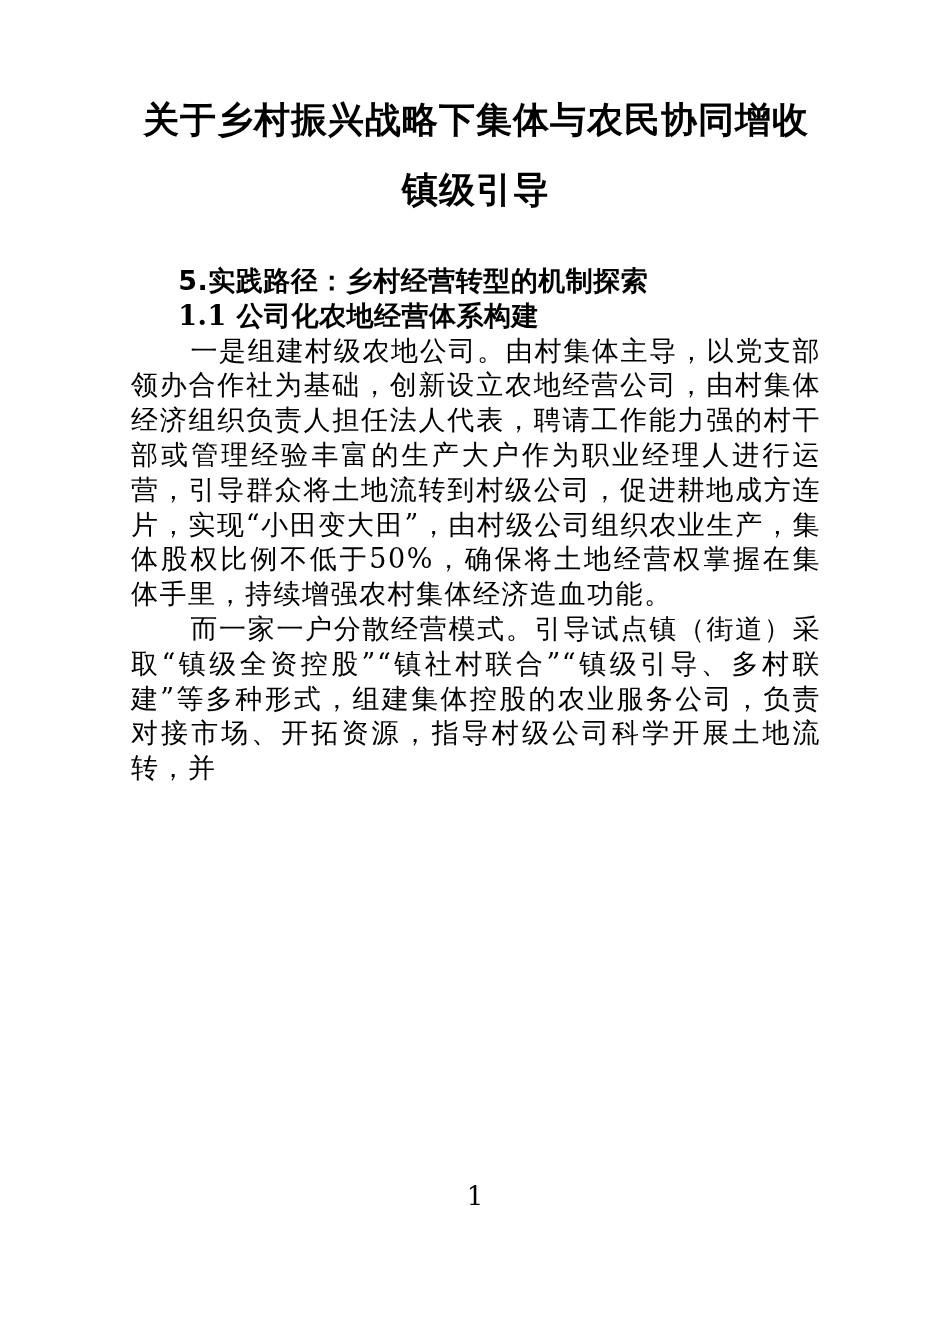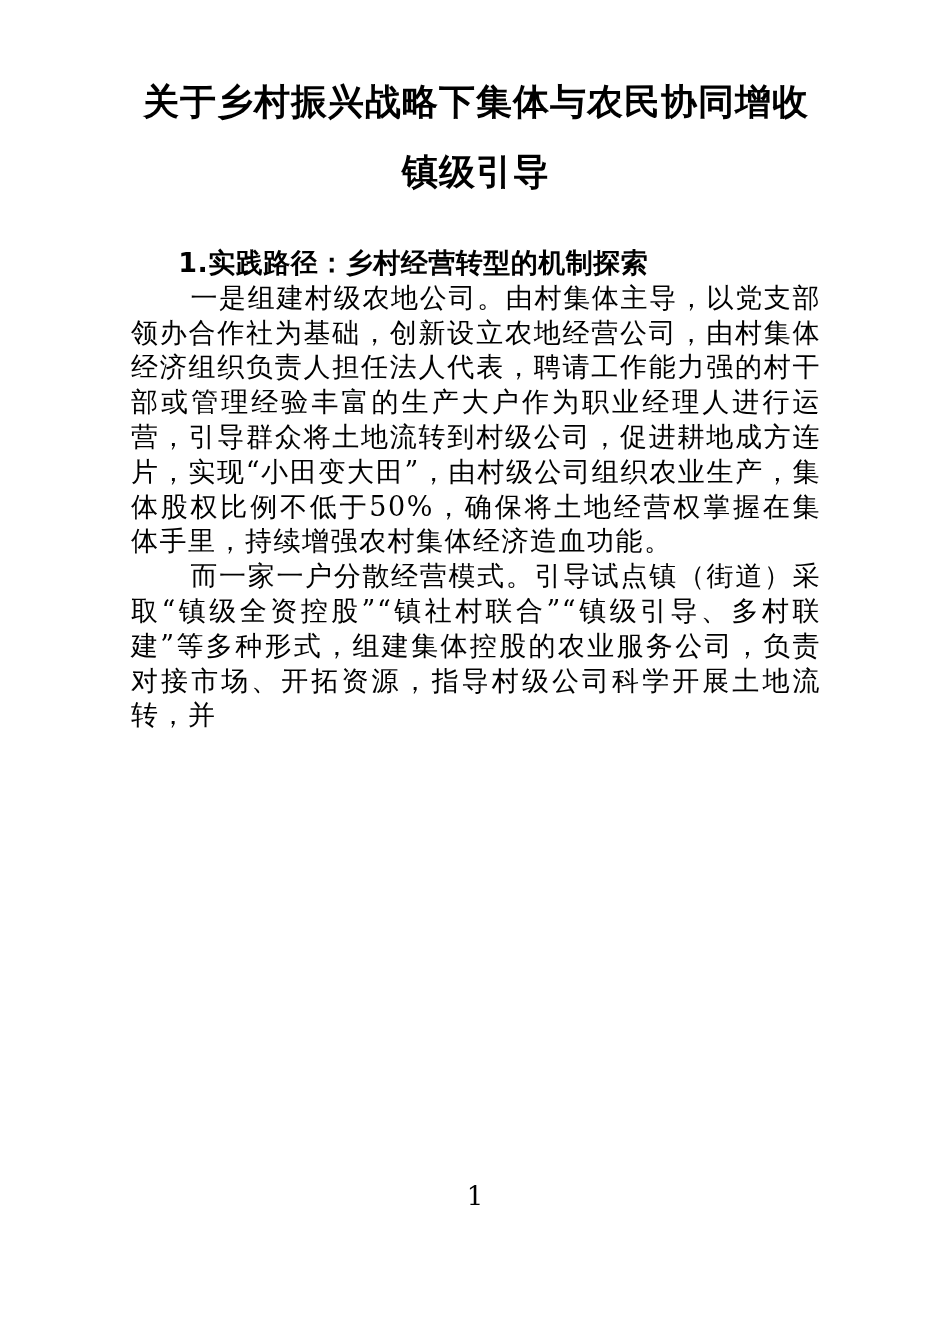--- a/index.html
+++ b/index.html
@@ -17,21 +17,21 @@
     font-family: "DejaVu Serif", "Liberation Serif", serif;
   }
   .content {
     position: absolute;
     left: 131px;
     top: 0;
     width: 690px;
   }
   .doc-title {
     margin: 0;
-    padding-top: 66px;
+    padding-top: 84px;
     margin-bottom: 40px;
     font-size: 36px;
     font-weight: bold;
     line-height: 70px;
     text-align: center;
     letter-spacing: 1px;
     font-family: "DejaVu Serif", "Liberation Serif", serif;
   }
   .doc-title .title-line {
     display: block;
@@ -80,22 +80,23 @@
 
 <div class="page">
   <div class="content">
 
     <h1 class="doc-title">
       <span class="title-line">关于乡村振兴战略下集体与农民协同增收</span>
       <span class="title-line">镇级引导</span>
     </h1>
 
 
-    <h2 class="heading-1">1.实践路径：乡村经营转型的机制探索</h2>
+    <h2 class="heading-1">5.实践路径：乡村经营转型的机制探索</h2>
 
+    <h3 class="heading-2">1.1 公司化农地经营体系构建</h3>
 
     <p class="para">一是组建村级农地公司。由村集体主导，以党支部领办合作社为基础，创新设立农地经营公司，由村集体经济组织负责人担任法人代表，聘请工作能力强的村干部或管理经验丰富的生产大户作为职业经理人进行运营，引导群众将土地流转到村级公司，促进耕地成方连片，实现“小田变大田”，由村级公司组织农业生产，集体股权比例不低于50%，确保将土地经营权掌握在集体手里，持续增强农村集体经济造血功能。</p>
 
     <p class="para">而一家一户分散经营模式。引导试点镇（街道）采取“镇级全资控股”“镇社村联合”“镇级引导、多村联建”等多种形式，组建集体控股的农业服务公司，负责对接市场、开拓资源，指导村级公司科学开展土地流转，并</p>
 
   </div>
 
   <div class="page-number">1</div>
 </div>
 

